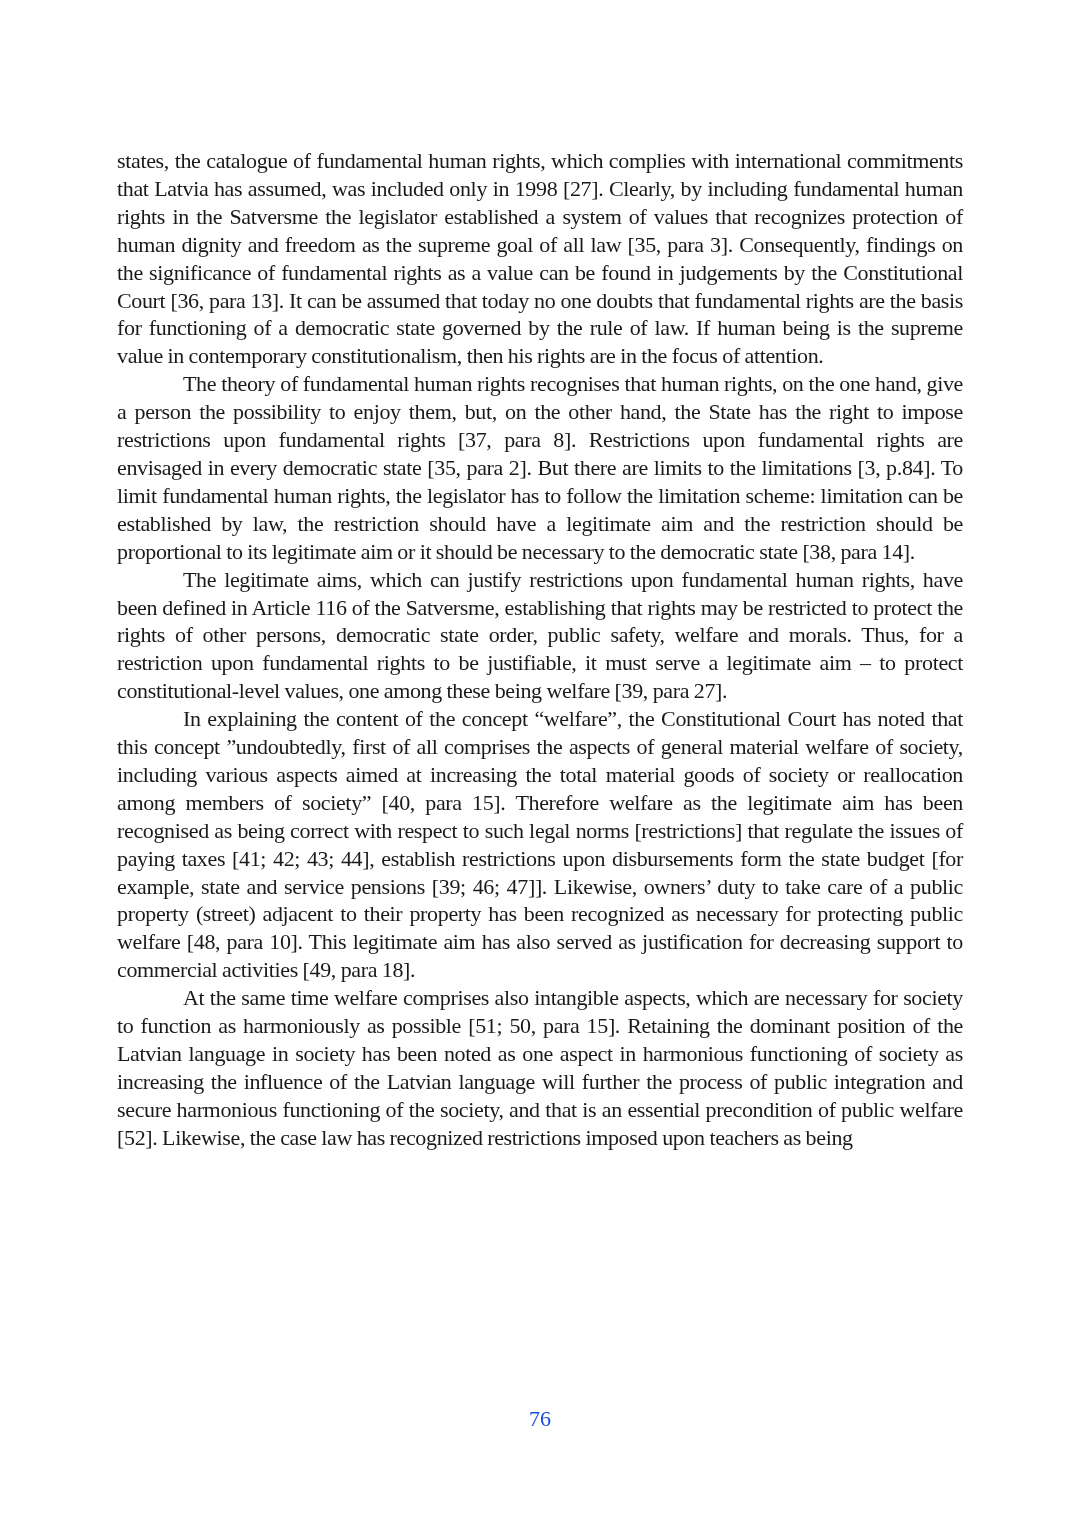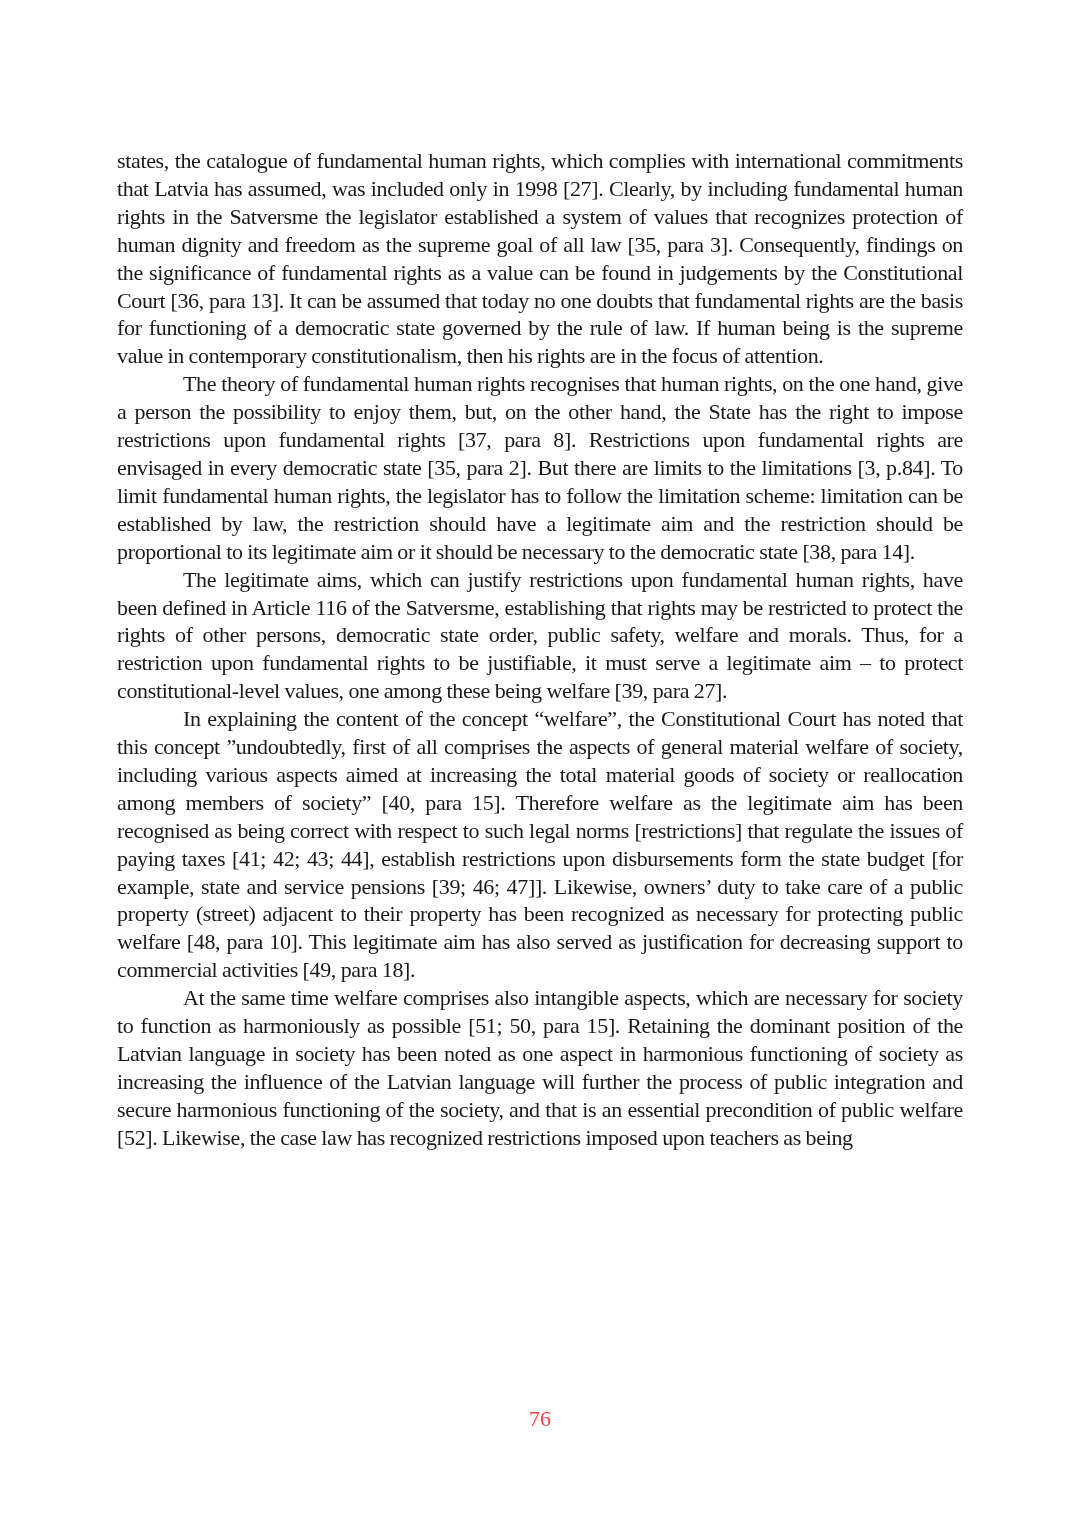--- a/index.html
+++ b/index.html
@@ -35,21 +35,21 @@
       text-indent: 66px;
     }
     .page-number {
       position: absolute;
       left: 0;
       width: 1080px;
       top: 1406px;
       text-align: center;
       font-family: "Liberation Serif", "DejaVu Serif", serif;
       font-size: 22px;
-      color: #ef4444;
+      color: #1d4ed8;
     }
   </style>
 </head>
 <body>
 
 <div class="page">
   <p class="para">states, the catalogue of fundamental human rights, which complies with international commitments that Latvia has assumed, was included only in 1998 [27]. Clearly, by including fundamental human rights in the Satversme the legislator established a system of values that recognizes protection of human dignity and freedom as the supreme goal of all law [35, para 3]. Consequently, findings on the significance of fundamental rights as a value can be found in judgements by the Constitutional Court [36, para 13]. It can be assumed that today no one doubts that fundamental rights are the basis for functioning of a democratic state governed by the rule of law. If human being is the supreme value in contemporary constitutionalism, then his rights are in the focus of attention.</p>
   <p class="para indent">The theory of fundamental human rights recognises that human rights, on the one hand, give a person the possibility to enjoy them, but, on the other hand, the State has the right to impose restrictions upon fundamental rights [37, para 8]. Restrictions upon fundamental rights are envisaged in every democratic state [35, para 2]. But there are limits to the limitations [3, p.84]. To limit fundamental human rights, the legislator has to follow the limitation scheme: limitation can be established by law, the restriction should have a legitimate aim and the restriction should be proportional to its legitimate aim or it should be necessary to the democratic state [38, para 14].</p>
   <p class="para indent">The legitimate aims, which can justify restrictions upon fundamental human rights, have been defined in Article 116 of the Satversme, establishing that rights may be restricted to protect the rights of other persons, democratic state order, public safety, welfare and morals. Thus, for a restriction upon fundamental rights to be justifiable, it must serve a legitimate aim – to protect constitutional-level values, one among these being welfare [39, para 27].</p>
   <p class="para indent">In explaining the content of the concept “welfare”, the Constitutional Court has noted that this concept ”undoubtedly, first of all comprises the aspects of general material welfare of society, including various aspects aimed at increasing the total material goods of society or reallocation among members of society” [40, para 15]. Therefore welfare as the legitimate aim has been recognised as being correct with respect to such legal norms [restrictions] that regulate the issues of paying taxes [41; 42; 43; 44], establish restrictions upon disbursements form the state budget [for example, state and service pensions [39; 46; 47]]. Likewise, owners’ duty to take care of a public property (street) adjacent to their property has been recognized as necessary for protecting public welfare [48, para 10]. This legitimate aim has also served as justification for decreasing support to commercial activities [49, para 18].</p>

